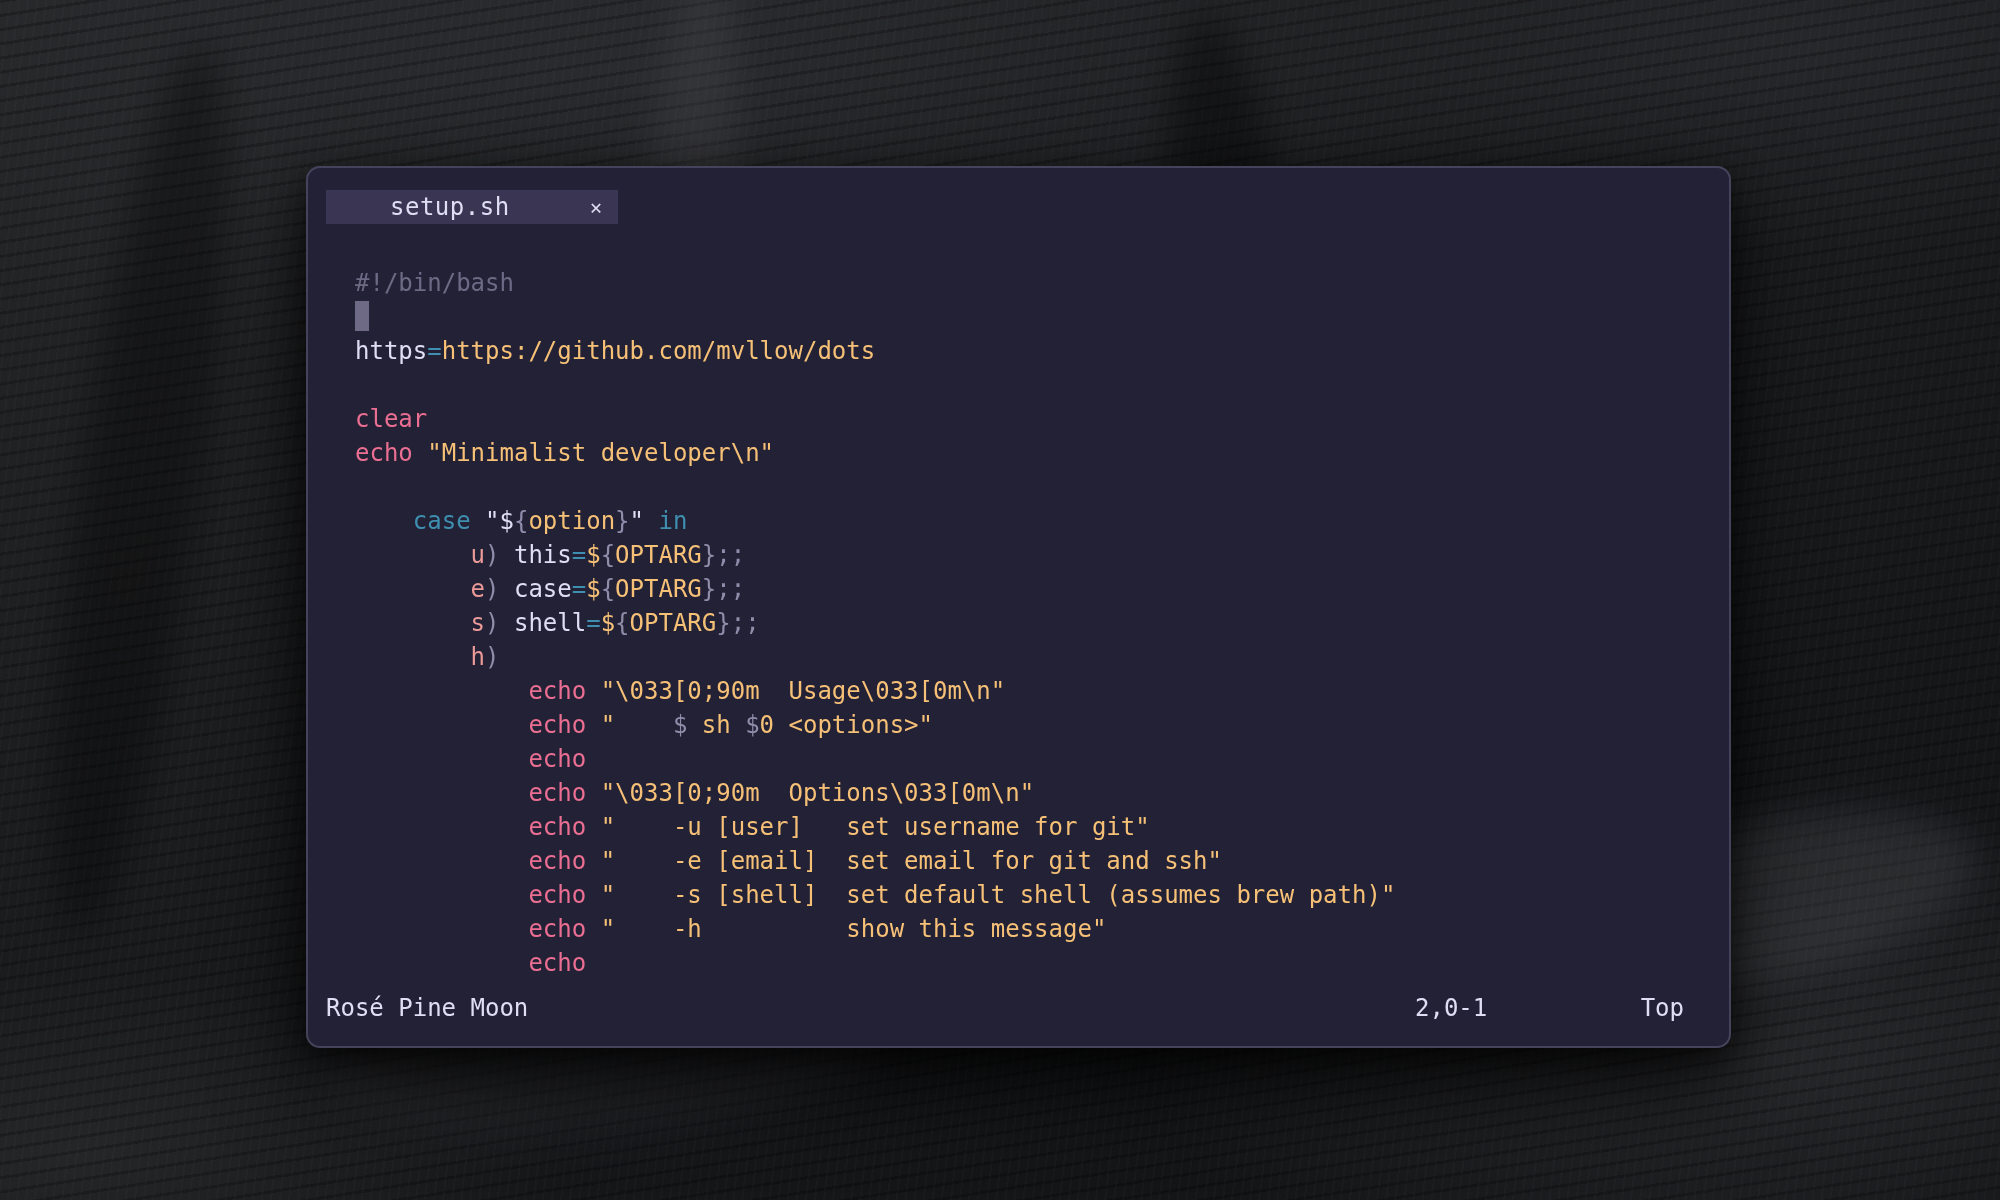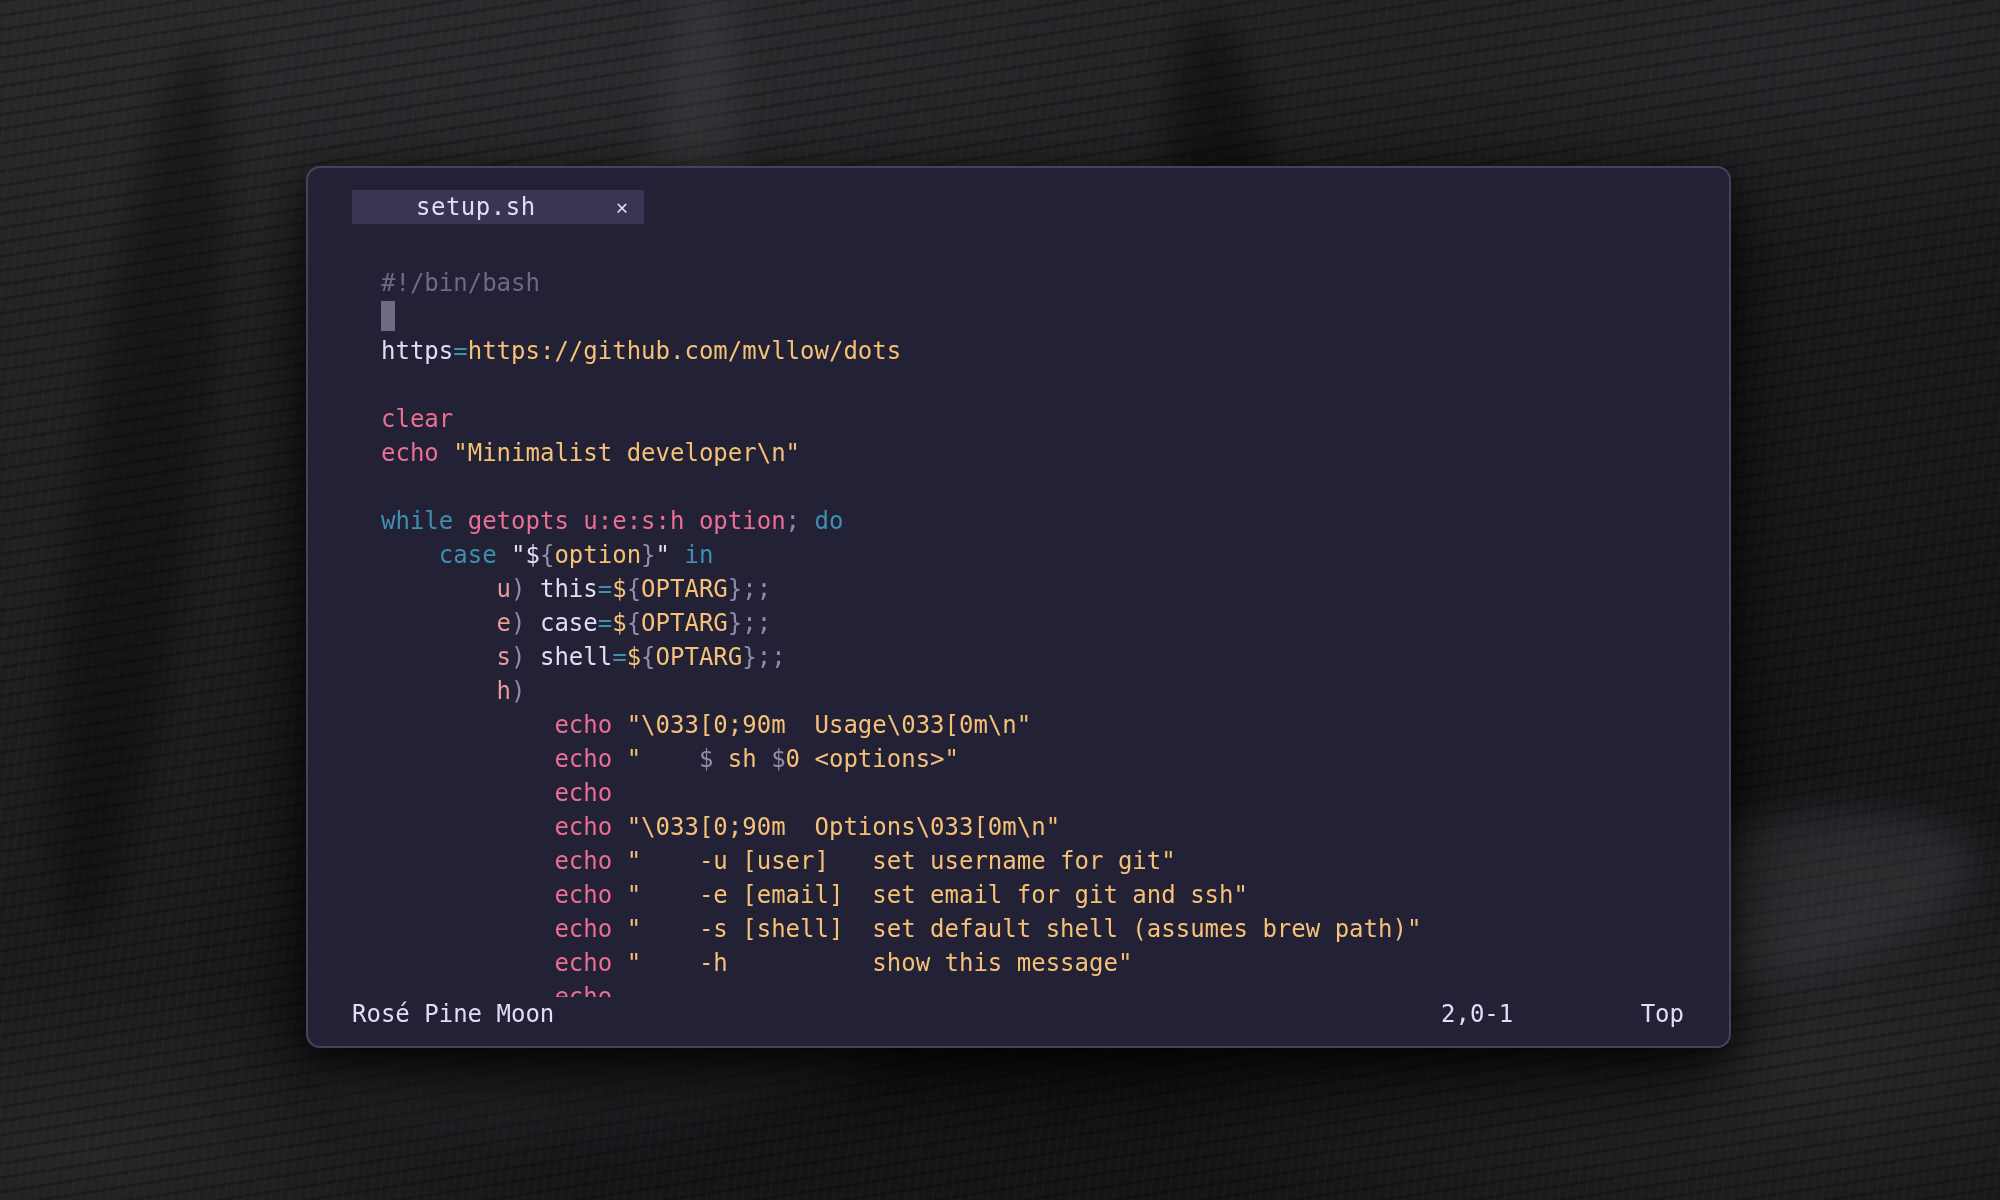--- a/index.html
+++ b/index.html
@@ -30,21 +30,20 @@
   
   .window {
     position: absolute; left: 306px; top: 166px; width: 1425px; height: 882px;
     background: var(--base, #232136);
     border: 2px solid rgba(144,140,170,0.32);
     border-radius: 14px;
     box-shadow: 0 36px 90px rgba(0,0,0,0.75), 0 10px 30px rgba(0,0,0,0.55);
     display: flex; flex-direction: column;
     color: var(--text, #e0def4);
     font-size: 24px;
-    padding-left: 26px;
   }
 
   .tabbar { padding: 22px 0 0 18px; height: 56px; flex: none; }
   .tab {
     width: 292px; height: 34px; background: var(--overlay, #393552);
     display: flex; align-items: center; cursor: default;
   }
   .tab-title { margin-left: 64px; line-height: 34px; letter-spacing: 0.5px; }
   .tab-close { margin-left: auto; margin-right: 16px; font-size: 20px; line-height: 34px; cursor: pointer; }
 
@@ -57,21 +56,21 @@
 
   .tok-text   { color: var(--text,   #e0def4); }
   .tok-muted  { color: var(--muted,  #6e6a86); }
   .tok-subtle { color: var(--subtle, #908caa); }
   .tok-love   { color: var(--love,   #eb6f92); }
   .tok-gold   { color: var(--gold,   #f6c177); }
   .tok-rose   { color: var(--rose,   #ea9a97); }
   .tok-pine   { color: var(--pine,   #3e8fb0); }
 
   .statusbar {
-    position: relative; flex: none; height: 34px; margin-bottom: 15px;
+    position: relative; flex: none; height: 34px; margin-bottom: 21px;
     line-height: 34px;
   }
   .status-left { position: absolute; left: 18px; }
   .status-ruler { position: absolute; left: 1107px; }
   .status-top { position: absolute; right: 45px; }
 </style>
 </head>
 <body>
 
 <div>
@@ -91,21 +90,20 @@
   </div>
 
   <div class="code">
       <div class="code-line"><span class="tok-muted">#!/bin/bash</span></div>
       <div class="code-line"><span class="cursor"></span></div>
       <div class="code-line"><span class="tok-text">https</span><span class="tok-pine">=</span><span class="tok-gold">https://github.com/mvllow/dots</span></div>
       <div class="code-line"></div>
       <div class="code-line"><span class="tok-love">clear</span></div>
       <div class="code-line"><span class="tok-love">echo</span><span class="tok-text"> </span><span class="tok-gold">"Minimalist developer\n"</span></div>
       <div class="code-line"></div>
-      <div class="code-line"><span class="tok-pine">while</span><span class="tok-text"> </span><span class="tok-love">getopts u:e:s:h option</span><span class="tok-subtle">;</span><span class="tok-text"> </span><span class="tok-pine">do</span></div>
       <div class="code-line"><span class="tok-text">    </span><span class="tok-pine">case</span><span class="tok-text"> "$</span><span class="tok-subtle">{</span><span class="tok-gold">option</span><span class="tok-subtle">}</span><span class="tok-text">" </span><span class="tok-pine">in</span></div>
       <div class="code-line"><span class="tok-text">        </span><span class="tok-rose">u</span><span class="tok-subtle">)</span><span class="tok-text"> this</span><span class="tok-pine">=</span><span class="tok-gold">$</span><span class="tok-subtle">{</span><span class="tok-gold">OPTARG</span><span class="tok-subtle">}</span><span class="tok-subtle">;;</span></div>
       <div class="code-line"><span class="tok-text">        </span><span class="tok-rose">e</span><span class="tok-subtle">)</span><span class="tok-text"> case</span><span class="tok-pine">=</span><span class="tok-gold">$</span><span class="tok-subtle">{</span><span class="tok-gold">OPTARG</span><span class="tok-subtle">}</span><span class="tok-subtle">;;</span></div>
       <div class="code-line"><span class="tok-text">        </span><span class="tok-rose">s</span><span class="tok-subtle">)</span><span class="tok-text"> shell</span><span class="tok-pine">=</span><span class="tok-gold">$</span><span class="tok-subtle">{</span><span class="tok-gold">OPTARG</span><span class="tok-subtle">}</span><span class="tok-subtle">;;</span></div>
       <div class="code-line"><span class="tok-text">        </span><span class="tok-rose">h</span><span class="tok-subtle">)</span></div>
       <div class="code-line"><span class="tok-text">            </span><span class="tok-love">echo</span><span class="tok-text"> </span><span class="tok-gold">"\033[0;90m  Usage\033[0m\n"</span></div>
       <div class="code-line"><span class="tok-text">            </span><span class="tok-love">echo</span><span class="tok-text"> </span><span class="tok-gold">"    </span><span class="tok-subtle">$</span><span class="tok-gold"> sh </span><span class="tok-subtle">$</span><span class="tok-gold">0 &lt;options&gt;"</span></div>
       <div class="code-line"><span class="tok-text">            </span><span class="tok-love">echo</span></div>
       <div class="code-line"><span class="tok-text">            </span><span class="tok-love">echo</span><span class="tok-text"> </span><span class="tok-gold">"\033[0;90m  Options\033[0m\n"</span></div>
       <div class="code-line"><span class="tok-text">            </span><span class="tok-love">echo</span><span class="tok-text"> </span><span class="tok-gold">"    -u [user]   set username for git"</span></div>

